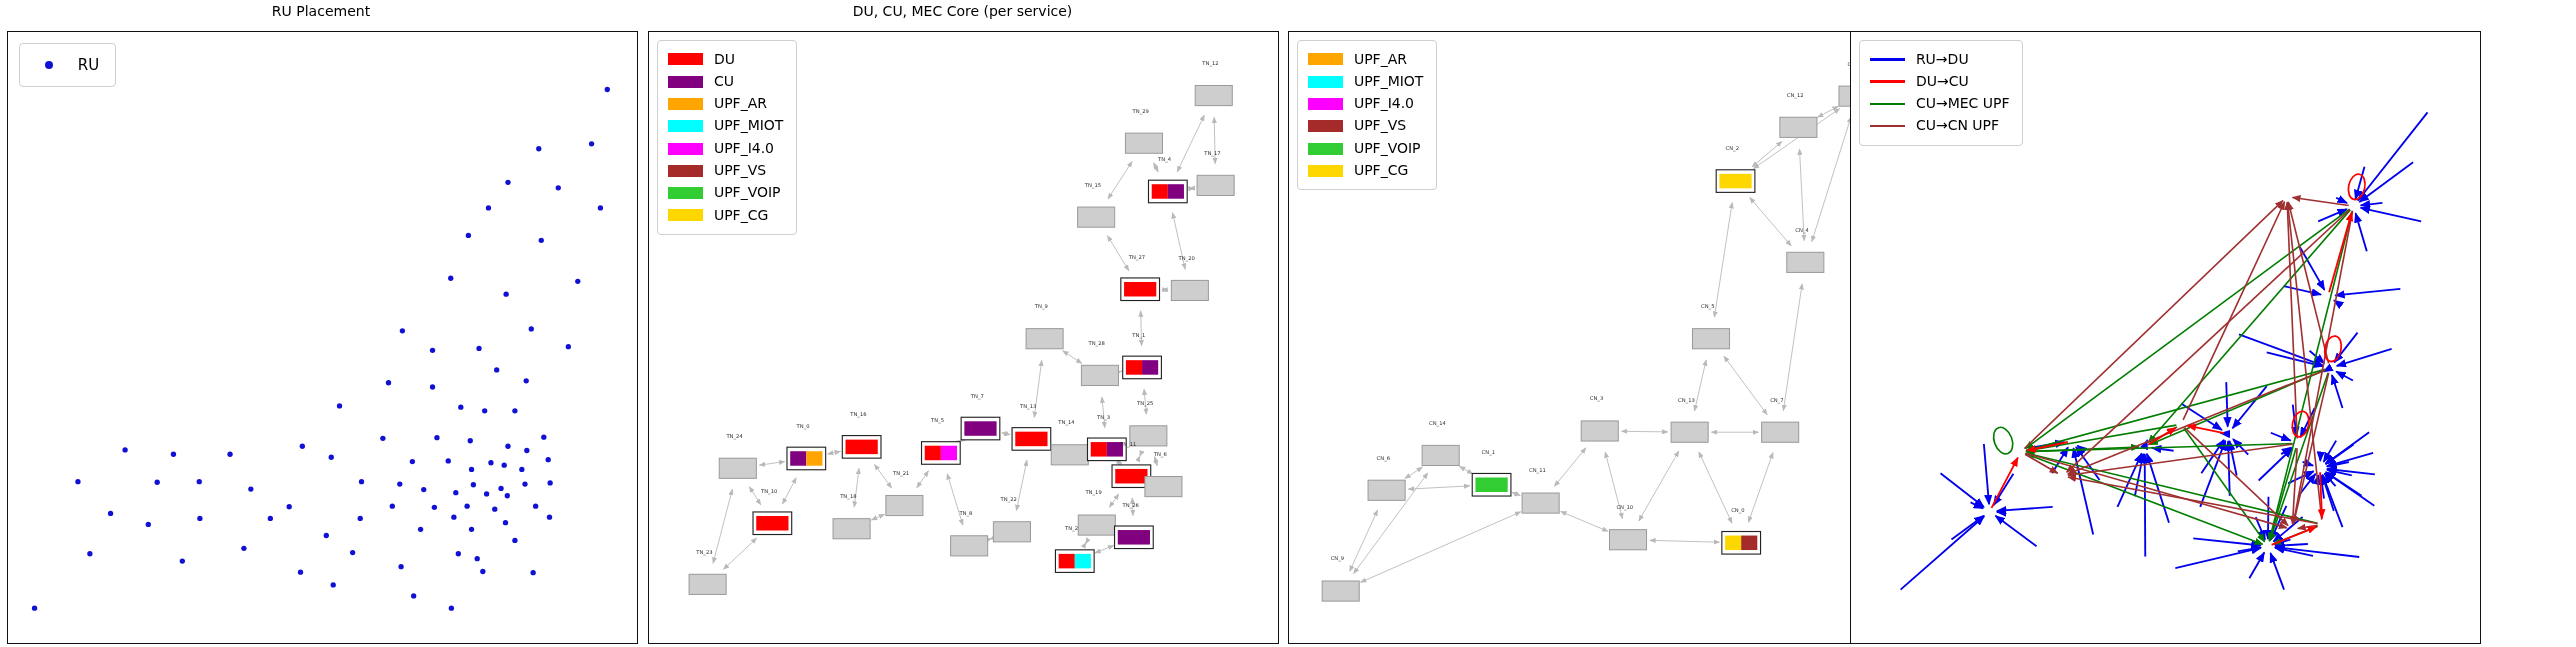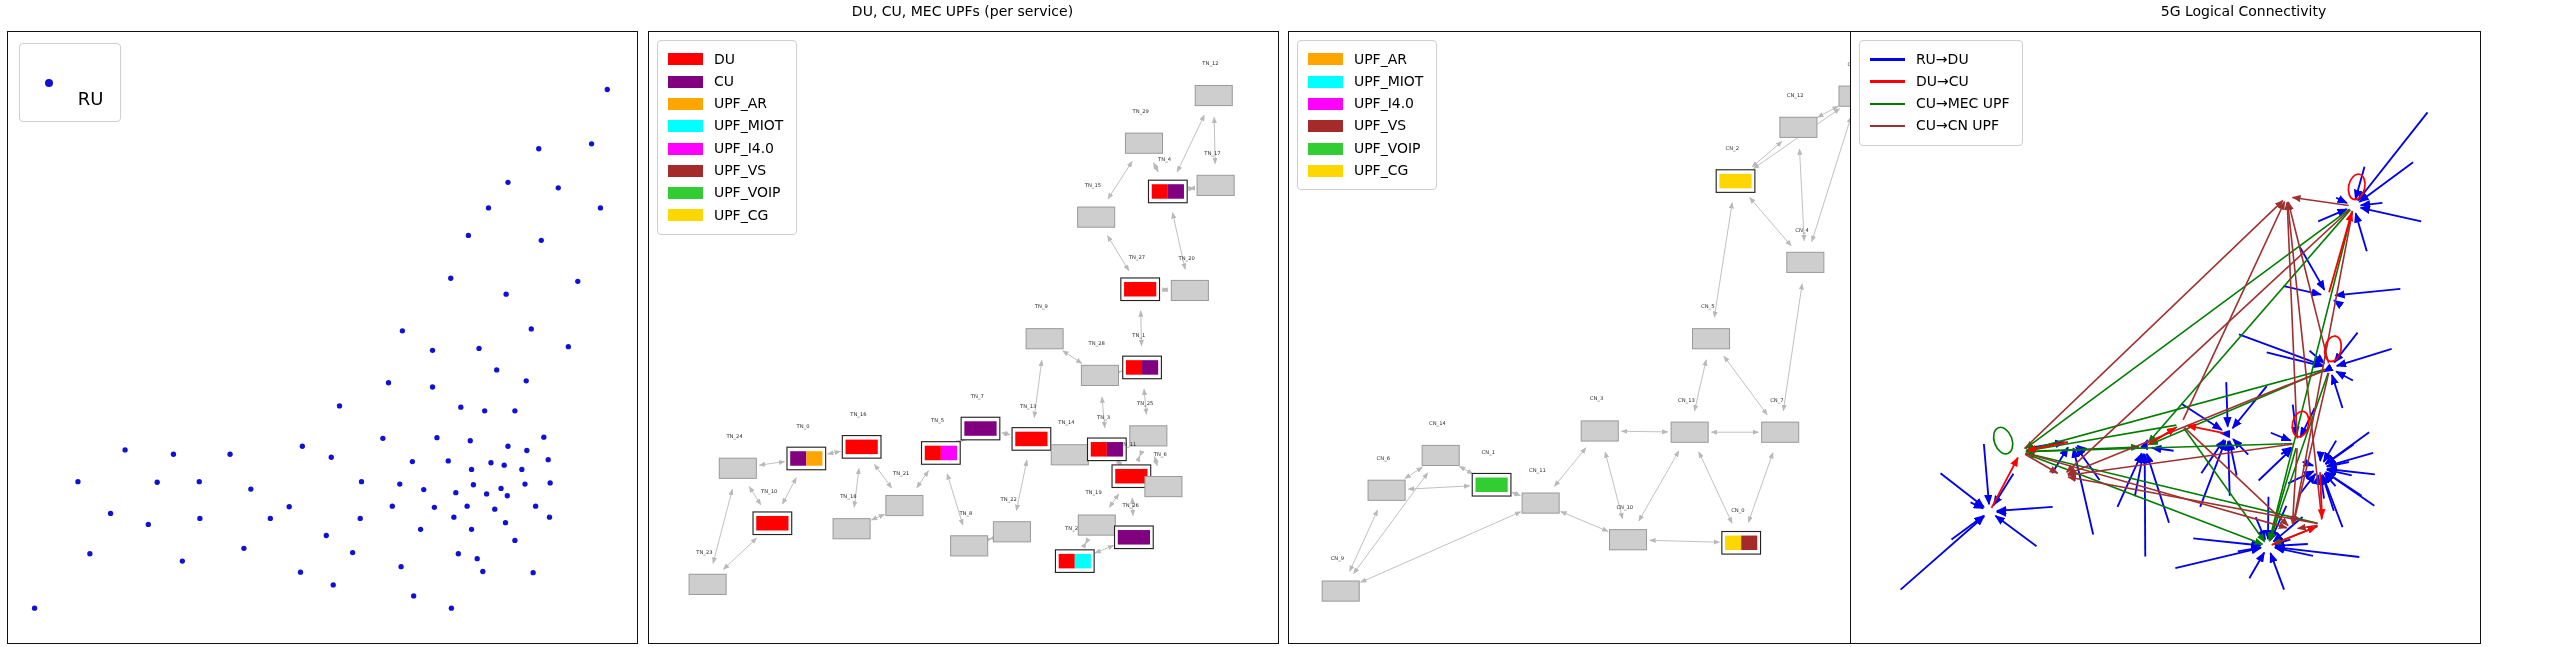--- a/index.html
+++ b/index.html
@@ -9,30 +9,30 @@
   .axes{position:absolute;top:31px;height:611px;width:629px;border:1.3px solid #111;
         box-sizing:content-box;background:#fff;}
   .axes svg{position:absolute;left:0;top:0;width:629px;height:611px;display:block;}
   .legend{position:absolute;background:#fff;border:0.8px solid #cfcfcf;border-radius:4px;
           padding:4.8px 11.3px 4.8px 8px;z-index:5;box-shadow:0 0 0 rgba(0,0,0,0);}
   .legend-row{display:flex;align-items:center;gap:11.3px;margin:4.8px 1.6px;}
   .legend-row .patch{width:35px;height:12px;display:inline-block;flex:none;}
   .legend-row .dot{width:8px;height:8px;border-radius:50%;display:inline-block;flex:none;margin:0 13.7px;}
   .legend-row .line{width:35px;height:2.4px;display:inline-block;flex:none;}
   .legend-row .lbl{font-size:14px;color:#000;line-height:1.25;}
-  .legend.big .lbl{font-size:18px;margin-top:32px;}
+  .legend.big .lbl{font-size:15px;}
   .legend.big{padding:6.5px 14.5px 6.5px 9.7px;}
 </style>
 </head>
 <body>
 
 <div class="fig">
 
-  <div class="panel-title" id="title-1" style="left: 648px; width: 629px;">DU, CU, MEC UPFs (per service)</div>
-  <div class="panel-title" id="title-3" style="left: 1929px; width: 629px;">5G Logical Connectivity</div>
+  <div class="panel-title" id="title-0" style="left: 6.5px; width: 629px;">RU Placement</div>
+  <div class="panel-title" id="title-1" style="left: 648px; width: 629px;">DU, CU, MEC Core (per service)</div>
 
   <div class="axes" id="axes-0" style="left: 6.5px;">
     <svg id="svg-0" viewBox="0 0 780 758">
         <circle cx="743.3" cy="71.3" r="3.3" fill="#1111d6"></circle>
         <circle cx="723.8" cy="138.7" r="3.3" fill="#1111d6"></circle>
         <circle cx="658.3" cy="144.8" r="3.3" fill="#1111d6"></circle>
         <circle cx="620.1" cy="186.5" r="3.3" fill="#1111d6"></circle>
         <circle cx="682.5" cy="193.3" r="3.3" fill="#1111d6"></circle>
         <circle cx="595.9" cy="218.3" r="3.3" fill="#1111d6"></circle>
         <circle cx="734.8" cy="218.3" r="3.3" fill="#1111d6"></circle>

